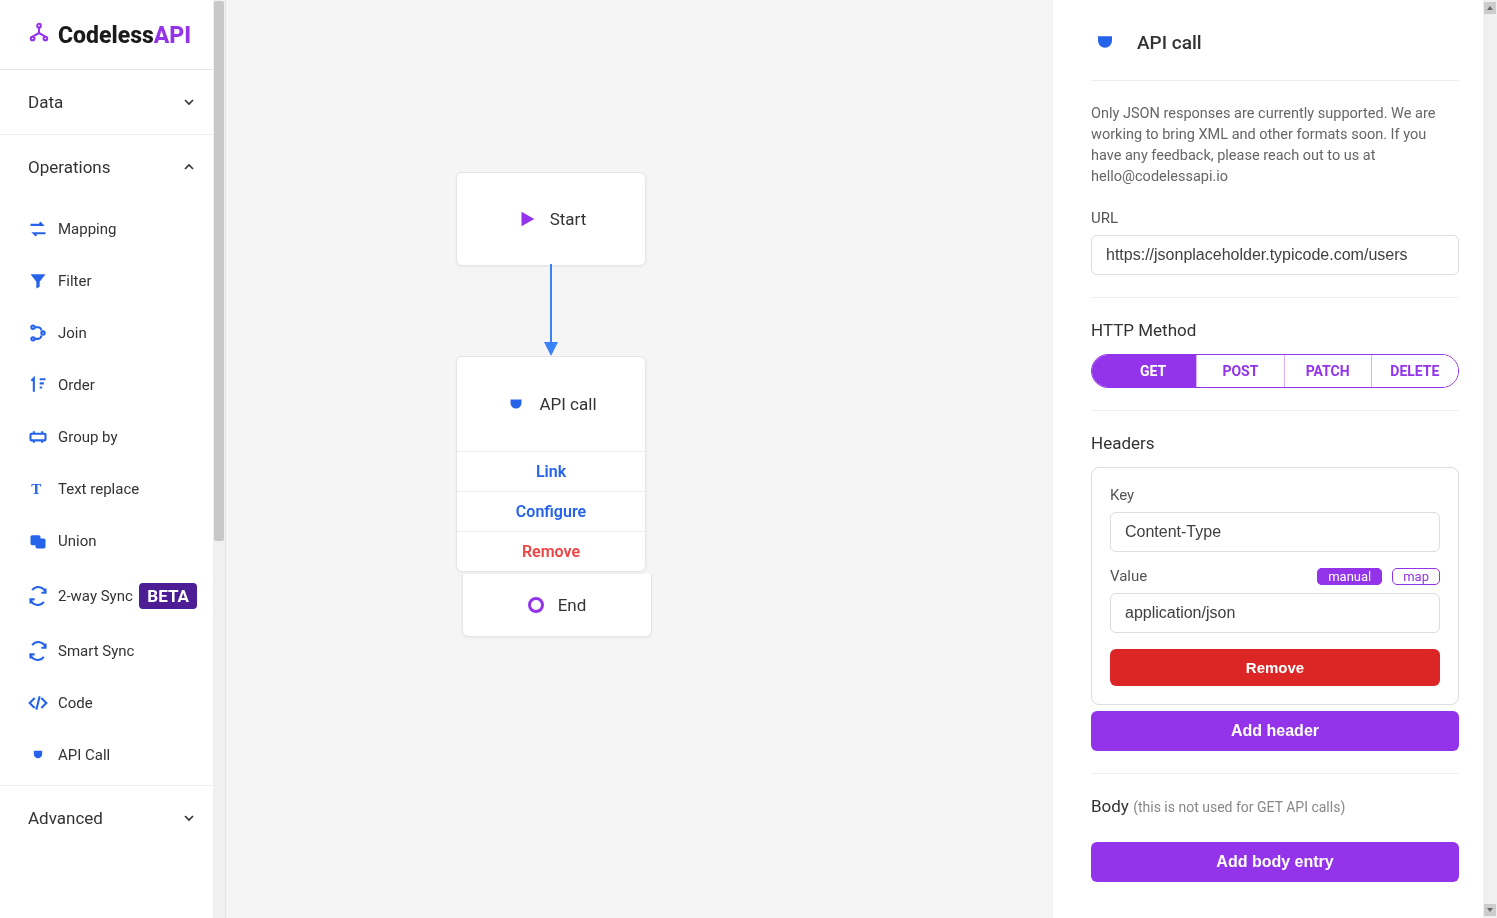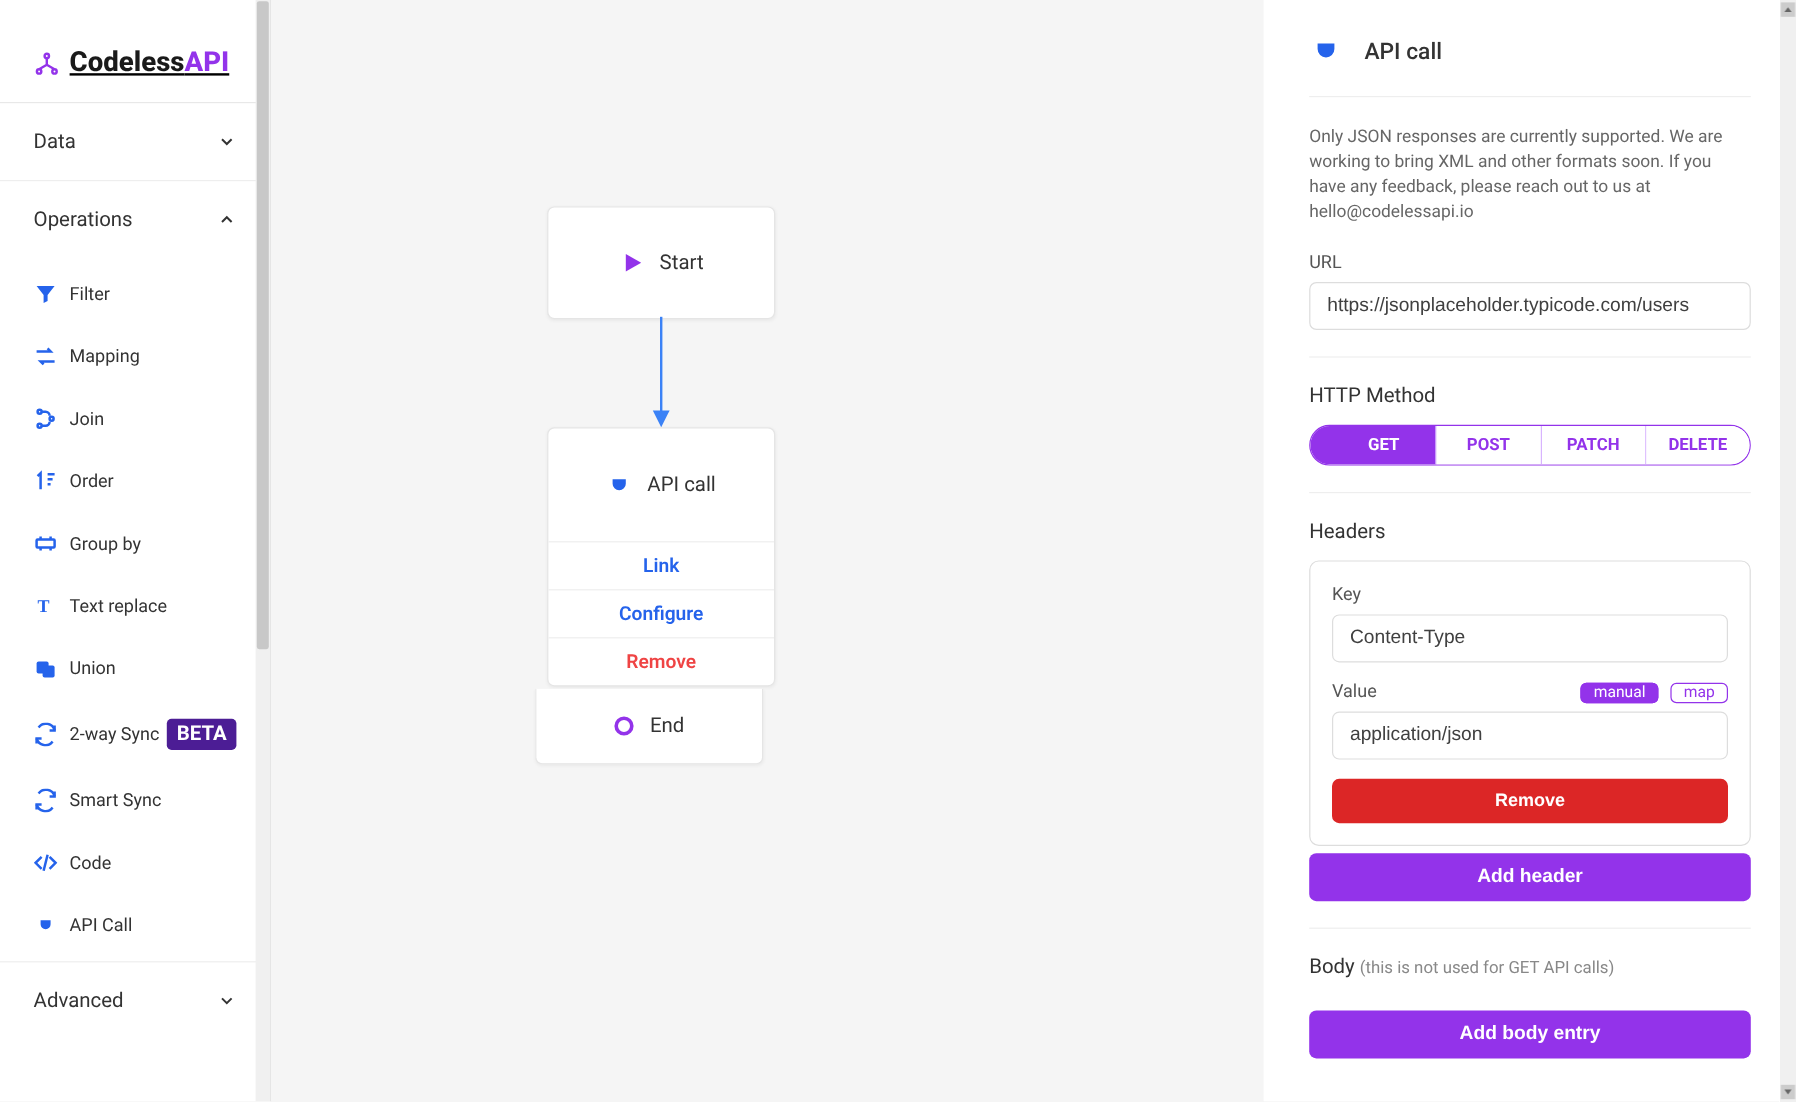--- a/index.html
+++ b/index.html
@@ -32,24 +32,23 @@
     position: absolute;
     right: 1px;
     top: 1px;
     width: 10px;
     height: 540px;
     background: #c8c8c8;
     border-radius: 2px;
   }
   .logo {
     display: flex;
-    align-items: flex-end;
-    padding: 38px 28px 20px 28px;
+    align-items: flex-start;
+    padding: 22px 28px 20px 28px;
     border-bottom: 1px solid #e8e8e8;
-    text-decoration: underline;
   }
   .logo-icon {
     width: 22px;
     height: 22px;
     margin-right: 8px;
   }
   .logo-text {
     font-size: 23px;
     font-weight: 800;
     color: #1a1a1a;
@@ -144,21 +143,21 @@
     border-top: 1px solid #eee;
     text-align: center;
     padding: 10px 0;
     font-size: 16px;
     cursor: pointer;
   }
   .link-action { color: #2563eb; font-weight: 600; }
   .configure-action { color: #2563eb; font-weight: 600; }
   .remove-action { color: #ef4444; font-weight: 600; }
   .end-node {
-    left: 220px; top: 574px; width: 190px;
+    left: 236px; top: 574px; width: 190px;
     background: #fff;
     border: 1px solid #e5e5e5;
     border-radius: 0 0 6px 6px;
     border-top: none;
   }
   .end-node .node-row { height: 62px; justify-content:center; }
   .end-circ {
     width: 16px; height:16px; border: 3px solid #9333ea; border-radius:50%; margin-right:14px;
   }
   .arrow-svg {
@@ -319,30 +318,30 @@
 
   <div class="section-header no-border">
     <span class="section-title">Operations</span>
     <svg class="chevron" viewBox="0 0 24 24" fill="none" stroke="#333" stroke-width="2.5">
         <path d="M6 15l6-6 6 6"></path>
       </svg>
   </div>
 
   <div class="op-list">
     <div class="op-item">
+      <svg class="op-icon" viewBox="0 0 24 24" fill="none" stroke="#2563eb" stroke-width="2.5">
+          <path d="M3 7h14l-3-3M21 17H7l3 3"></path>
+        </svg>
+      <span class="op-label">Mapping</span>
+    </div>
+    <div class="op-item">
       <svg class="op-icon" viewBox="0 0 24 24" fill="#2563eb">
           <path d="M3 4h18l-7 9v6l-4 2v-8z"></path>
         </svg>
       <span class="op-label">Filter</span>
-    </div>
-    <div class="op-item">
-      <svg class="op-icon" viewBox="0 0 24 24" fill="none" stroke="#2563eb" stroke-width="2.5">
-          <path d="M3 7h14l-3-3M21 17H7l3 3"></path>
-        </svg>
-      <span class="op-label">Mapping</span>
     </div>
     <div class="op-item">
       <svg class="op-icon" viewBox="0 0 24 24" fill="none" stroke="#2563eb" stroke-width="2.5">
           <circle cx="6" cy="5" r="2"></circle>
           <circle cx="6" cy="19" r="2"></circle>
           <circle cx="18" cy="12" r="2"></circle>
           <path d="M8 5h4a4 4 0 014 4v0M8 19h4a4 4 0 004-4v0"></path>
         </svg>
       <span class="op-label">Join</span>
     </div>

